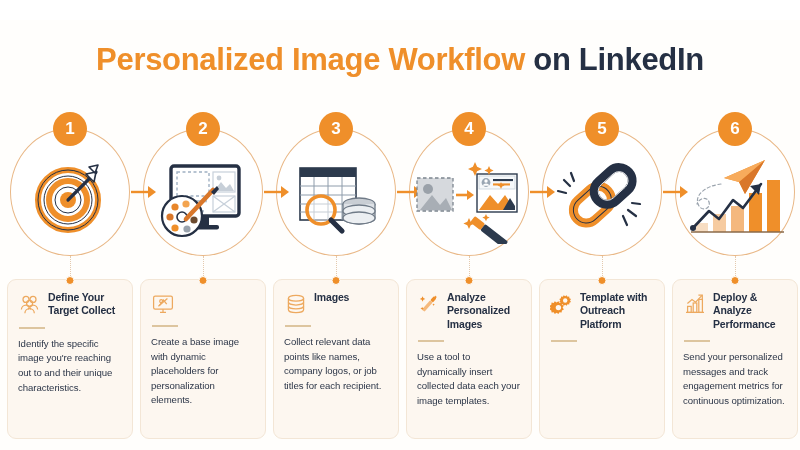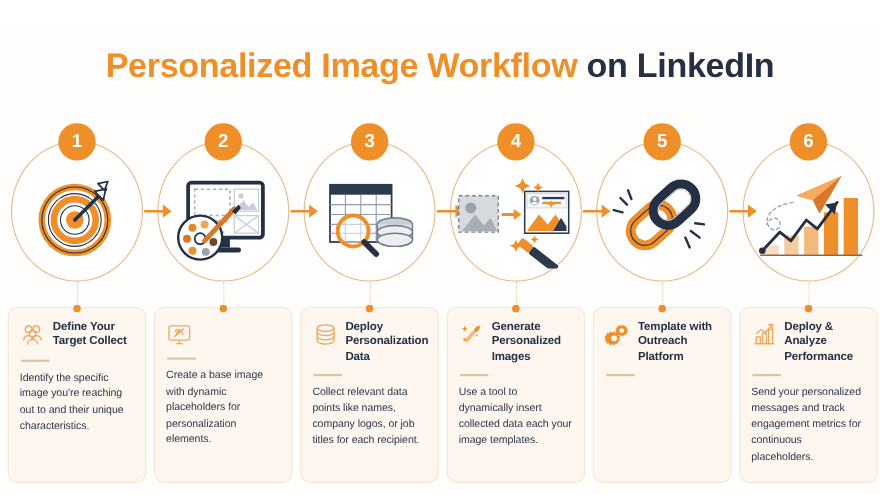--- a/index.html
+++ b/index.html
@@ -334,22 +334,21 @@
       <div class="chead">
         <span class="cicon">
           <svg width="24" height="24" viewBox="0 0 24 24" fill="none" stroke="#eda95f" stroke-width="1.25">
             <ellipse cx="12" cy="6.2" rx="7.6" ry="2.9"></ellipse>
             <path d="M4.4 6.2v11.6c0 1.6 3.4 2.9 7.6 2.9s7.6-1.3 7.6-2.9V6.2"></path>
             <path d="M4.4 10.1c0 1.6 3.4 2.9 7.6 2.9s7.6-1.3 7.6-2.9"></path>
             <path d="M4.4 14c0 1.6 3.4 2.9 7.6 2.9s7.6-1.3 7.6-2.9"></path>
           </svg>
         </span>
         <span class="ctitle">
-          <span>Deploy</span><br>
-          <span>Personalization Data</span>
+          <span>Images</span><br>
         </span>
       </div>
       <div class="rule"></div>
       <div class="cbody">Collect relevant data points like names, company logos, or job titles for each recipient.</div>
     </div>
 
     <div class="card" style="left:406px">
       <div class="dot"></div>
       <div class="chead">
         <span class="cicon">
@@ -360,21 +359,21 @@
             </g>
             <g fill="#ef8f2a">
               <path d="M5.6 4.2l.8 1.9 1.9.8-1.9.9-.8 1.9-.9-1.9-1.9-.9 1.9-.8z"></path>
               <path d="M18.4 3.4l.5 1.2 1.2.5-1.2.6-.5 1.2-.6-1.2-1.2-.6 1.2-.5z"></path>
               <path d="M5.2 14.8l.5 1.2 1.2.5-1.2.6-.5 1.2-.6-1.2-1.2-.6 1.2-.5z"></path>
               <path d="M16.6 11.4l.4.9.9.4-.9.4-.4.9-.4-.9-.9-.4.9-.4z"></path>
             </g>
           </svg>
         </span>
         <span class="ctitle">
-          <span>Generate</span><br>
+          <span>Analyze</span><br>
           <span>Personalized Images</span>
         </span>
       </div>
       <div class="rule"></div>
       <div class="cbody">Use a tool to dynamically insert collected data each your image templates.</div>
     </div>
 
     <div class="card" style="left:539px">
       <div class="dot"></div>
       <div class="chead">
@@ -408,17 +407,17 @@
             <path d="M4.4 11.4L9 7.6l3.6 2.6L19 3.4"></path>
             <path d="M15.4 3.2h3.9v3.8"></path>
           </svg>
         </span>
         <span class="ctitle">
           <span>Deploy &amp; Analyze</span><br>
           <span>Performance</span>
         </span>
       </div>
       <div class="rule"></div>
-      <div class="cbody">Send your personalized messages and track engagement metrics for continuous placeholders.</div>
+      <div class="cbody">Send your personalized messages and track engagement metrics for continuous optimization.</div>
     </div>
 
   </div>
 </div>
 
 </body></html>

